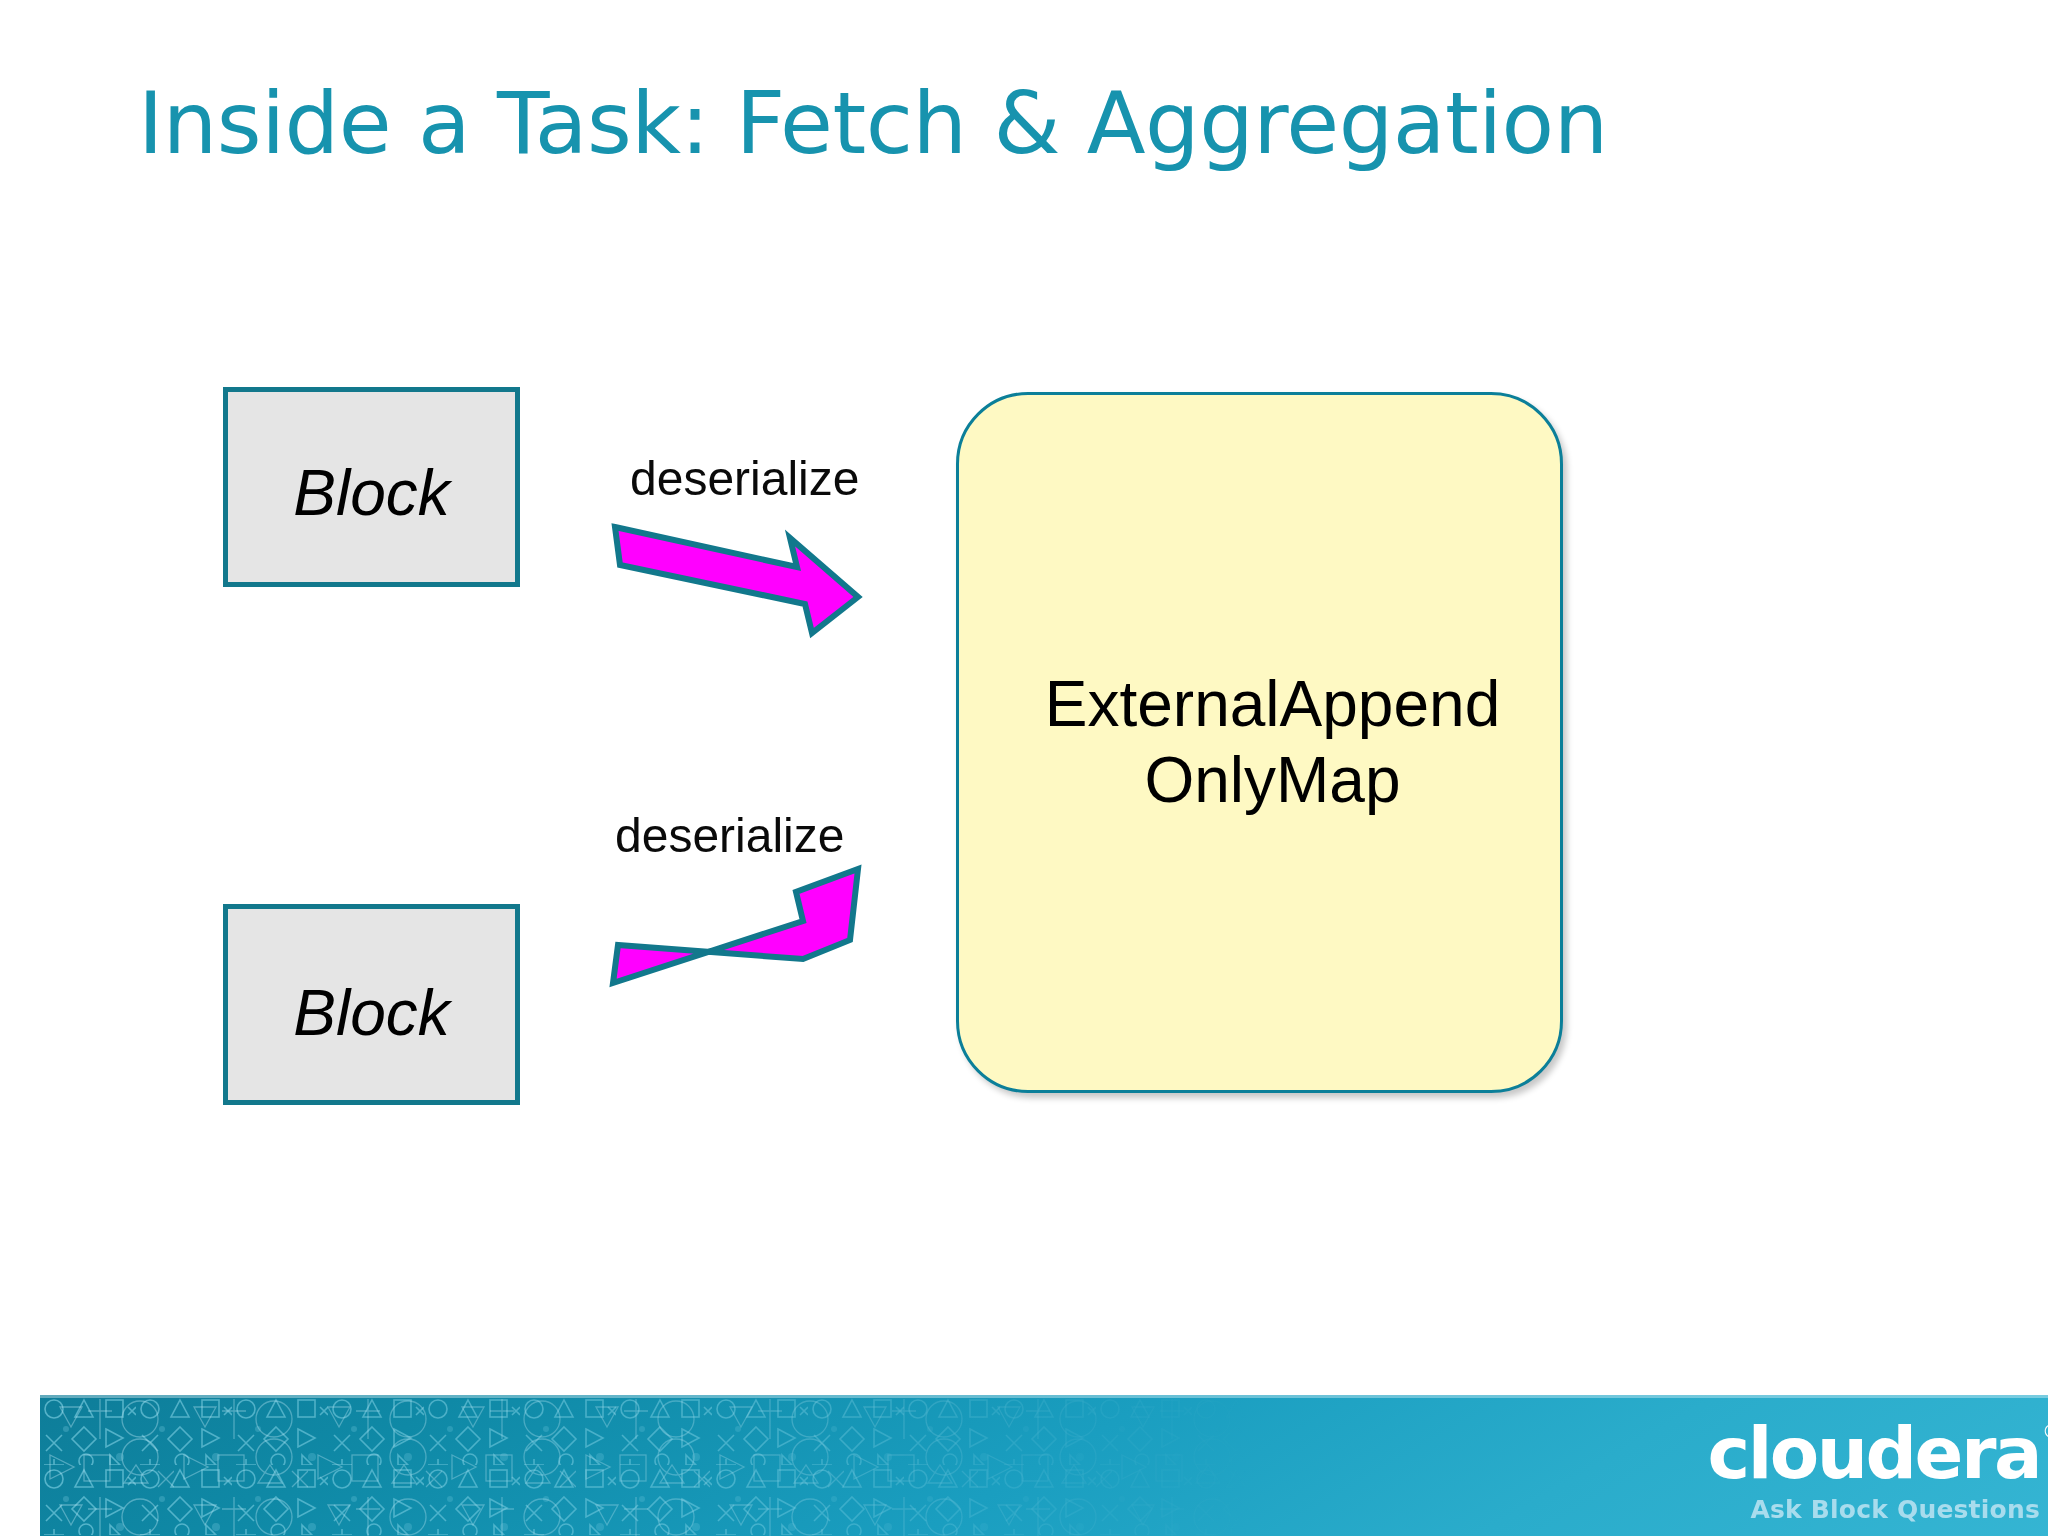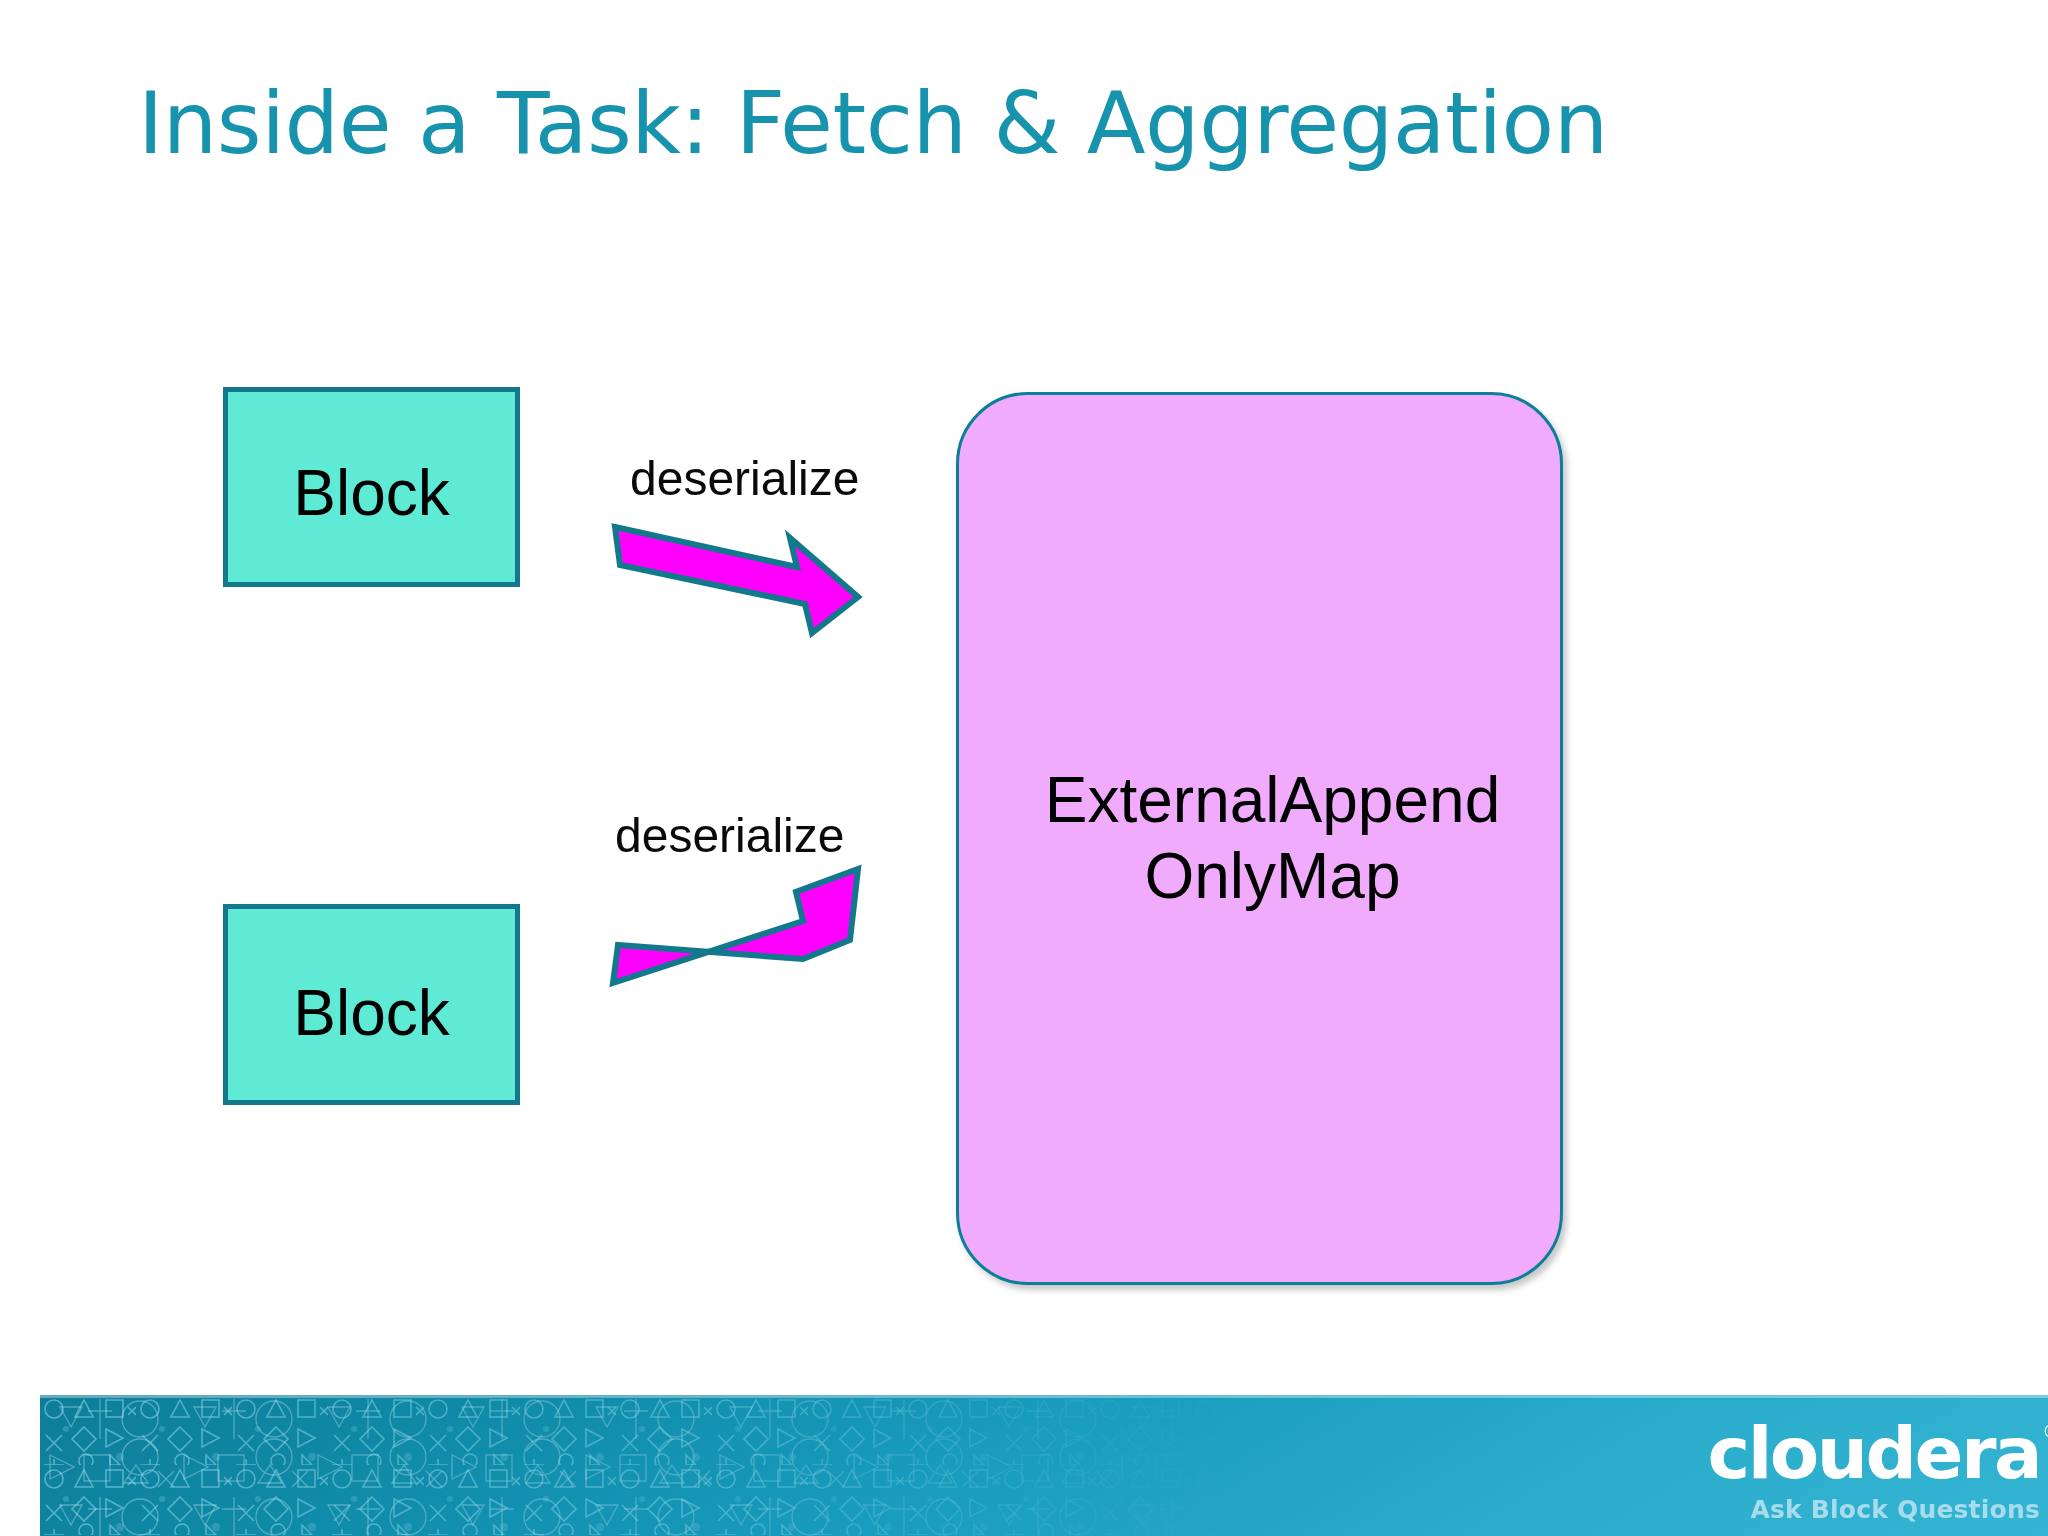--- a/index.html
+++ b/index.html
@@ -35,25 +35,26 @@
     line-height: 1.05;
     letter-spacing: -0.5px;
     color: #1793AE;
     white-space: nowrap;
   }
 
   
   .block {
     position: absolute;
     box-sizing: border-box;
-    background: #5eead4;
+    background: #e5e5e5;
     border: 5px solid #12788C;
     display: flex;
     align-items: center;
     justify-content: center;
+    font-style: italic;
   }
   .block-label {
     font-family: "Liberation Sans", sans-serif;
     font-size: 64px;
     font-weight: 400;
     color: #000000;
     line-height: 1;
   }
   #block-1 { left: 183px; top: 387px;  width: 297px; height: 200px; }
   #block-1 .block-label { transform: translateY(6px); }
@@ -80,23 +81,23 @@
   }
   #arrow-1 { left: 572px; top: 505px;  width: 290px; height: 145px; }
   #arrow-2 { left: 570px; top: 860px;  width: 290px; height: 145px; }
 
   
   #eaom-box {
     position: absolute;
     left: 916px;
     top: 392px;
     width: 607px;
-    height: 893px;
+    height: 701px;
     box-sizing: border-box;
-    background: #f0abfc;
+    background: #fef9c3;
     border: 3px solid #0b7f99;
     border-radius: 72px;
     box-shadow: 4px 5px 6px rgba(0,0,0,0.22);
     display: flex;
     align-items: center;
     justify-content: center;
     padding-left: 26px;
   }
   #eaom-box .eaom-text {
     font-family: "Liberation Sans", sans-serif;

